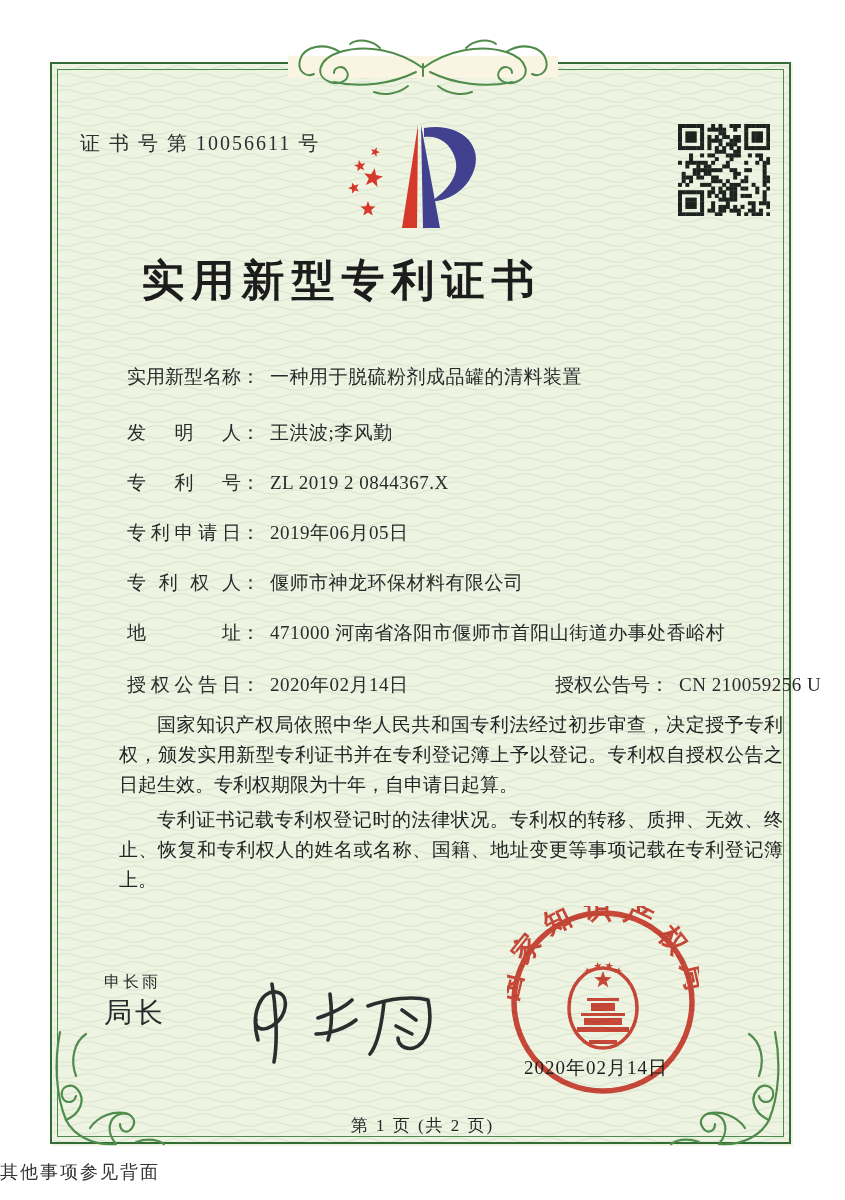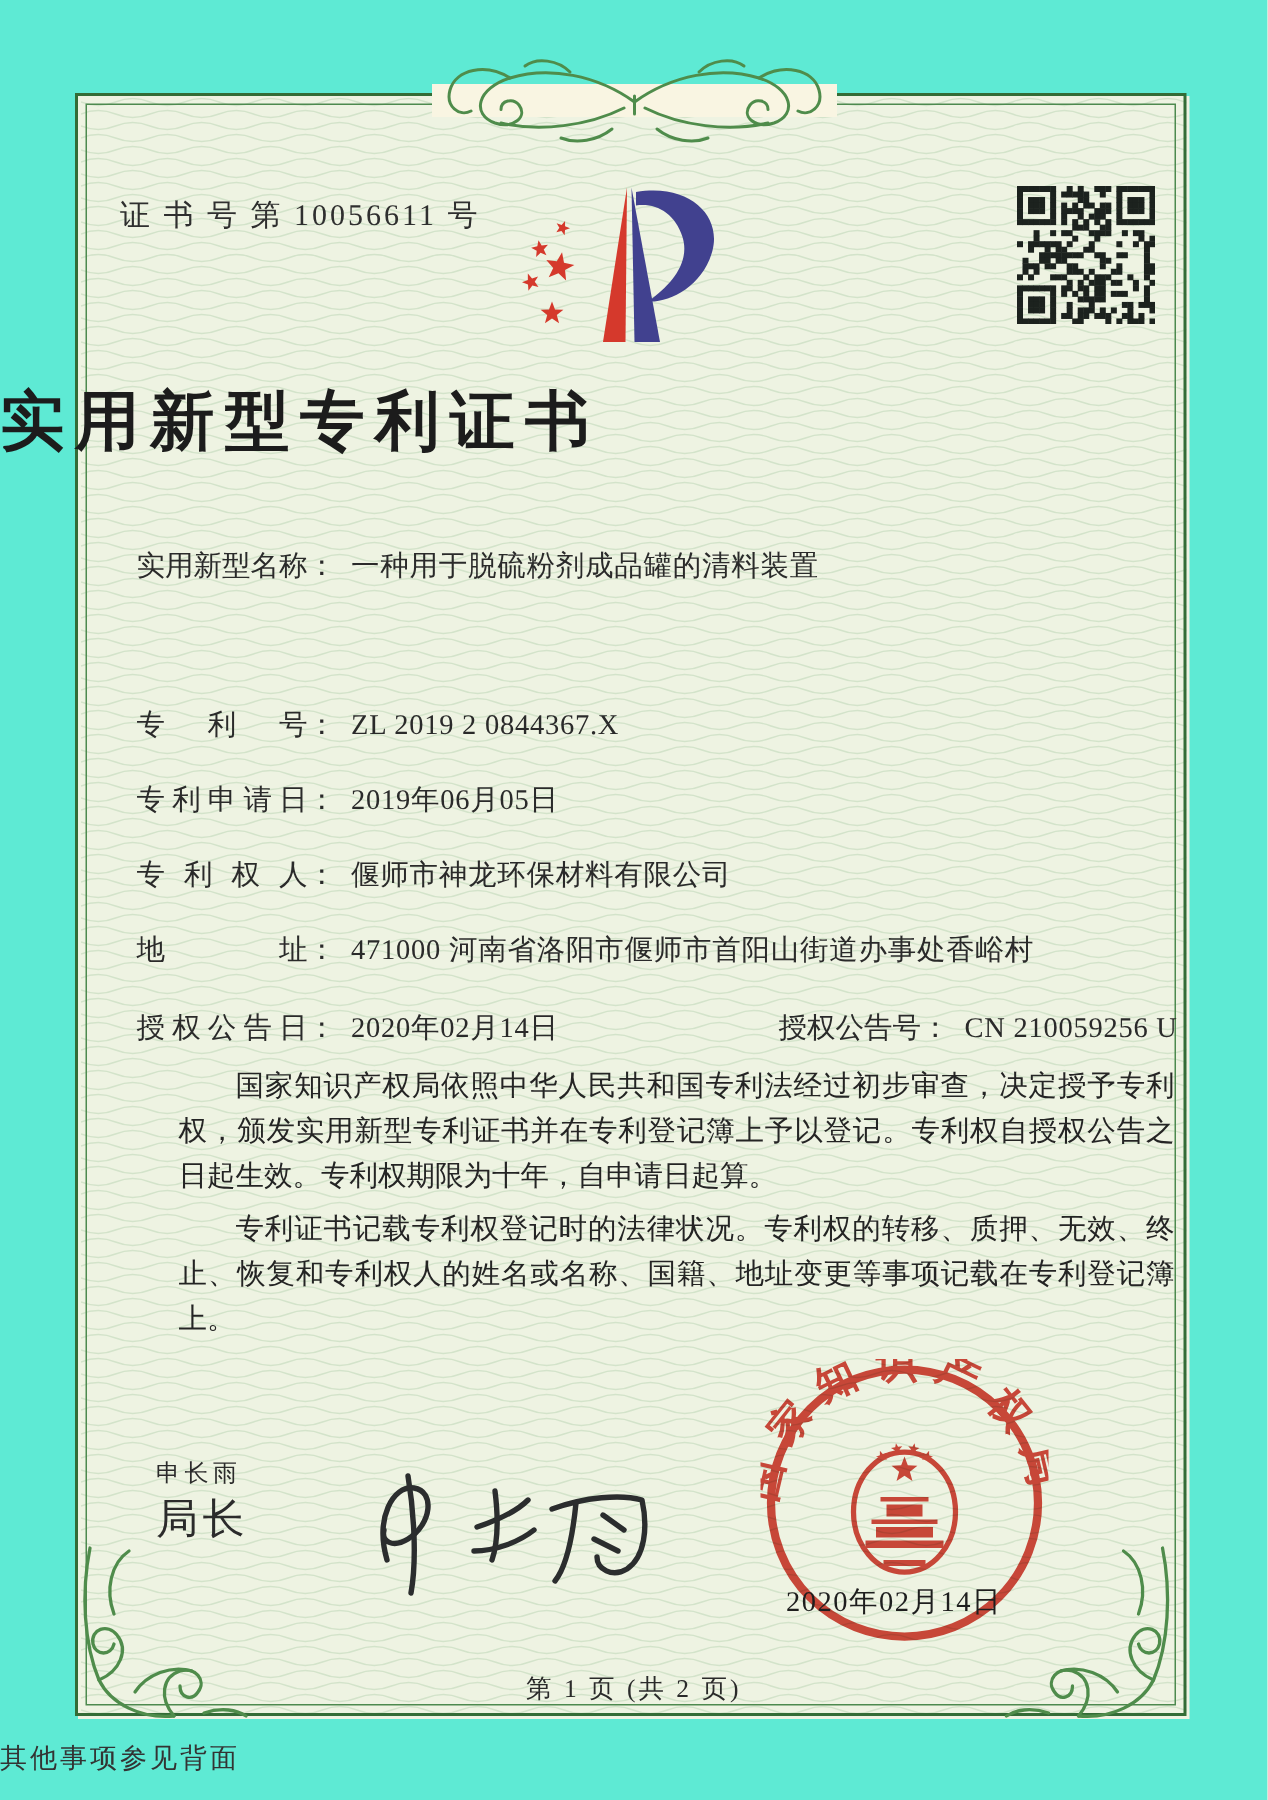--- a/index.html
+++ b/index.html
@@ -4,21 +4,21 @@
 <style>
   html,body{margin:0;padding:0;}
   body{
     font-family:"Liberation Serif","DejaVu Serif",serif;
     background:#e8e4d2;
   }
   #page{
     position:relative;
     width:845px;height:1200px;
     margin:0 auto;
-    background:#5eead4;
+    background:#ffffff;
     overflow:hidden;
     color:#2b2b2b;
   }
   
   #inner-bg{
     position:absolute;left:52px;top:64px;width:741px;height:1082px;
     background:#eef3e2;
   }
   #waves{position:absolute;left:54px;top:65px;}
   
@@ -30,28 +30,29 @@
   #frame-inner{
     position:absolute;left:57px;top:69px;width:727px;height:1068px;
     border:1px solid #4d8a4f;
     box-sizing:border-box;
   }
   .abs{position:absolute;}
   #cert-no{
     left:80px;top:130px;font-size:20px;letter-spacing:2px;color:#2f2f2f;
   }
   #title{
-    left:0;top:252px;width:683px;
+    left:0;top:252px;width:683px;text-align:center;
     font-size:43px;font-weight:bold;letter-spacing:7px;color:#1c1c1c;
   }
   .field-row{position:absolute;left:91px;font-size:19px;white-space:nowrap;color:#2a2a2a;}
   .field-label{
     display:inline-block;width:114px;
     text-align:justify;text-align-last:justify;
     vertical-align:top;
+    margin-left:36px;
   }
   .field-colon{display:inline-block;margin-right:10px;}
   .field-value{letter-spacing:.5px;}
   .grant-pair2{position:absolute;left:428px;top:0;}
   .grant-pair2 .field-label{width:95px;}
   #paragraphs{
     position:absolute;left:91px;top:710px;width:664px;
     font-size:19px;line-height:30px;text-align:justify;color:#242424;margin-left:28px;
   }
   #paragraphs p{margin:0 0 5px 0;text-indent:2em;}
@@ -572,20 +573,23 @@
       <rect x="77.28" y="88.32" width="4" height="4" fill="#1c221e"></rect>
       <rect x="80.96" y="88.32" width="4" height="4" fill="#1c221e"></rect>
       <rect x="88.32" y="88.32" width="4" height="4" fill="#1c221e"></rect>
     </svg>
 
   <div id="title" class="abs">实用新型专利证书</div>
 
   <div class="field-row" style="top:364px">
     <span class="field-label">实用新型名称</span><span class="field-colon">：</span><span class="field-value">一种用于脱硫粉剂成品罐的清料装置</span>
   </div>
+  <div class="field-row" style="top:420px">
+    <span class="field-label">发明人</span><span class="field-colon">：</span><span class="field-value">王洪波;李风勤</span>
+  </div>
   <div class="field-row" style="top:470px">
     <span class="field-label">专利号</span><span class="field-colon">：</span><span class="field-value">ZL 2019 2 0844367.X</span>
   </div>
   <div class="field-row" style="top:520px">
     <span class="field-label">专利申请日</span><span class="field-colon">：</span><span class="field-value">2019年06月05日</span>
   </div>
   <div class="field-row" style="top:570px">
     <span class="field-label">专利权人</span><span class="field-colon">：</span><span class="field-value">偃师市神龙环保材料有限公司</span>
   </div>
   <div class="field-row" style="top:620px">

